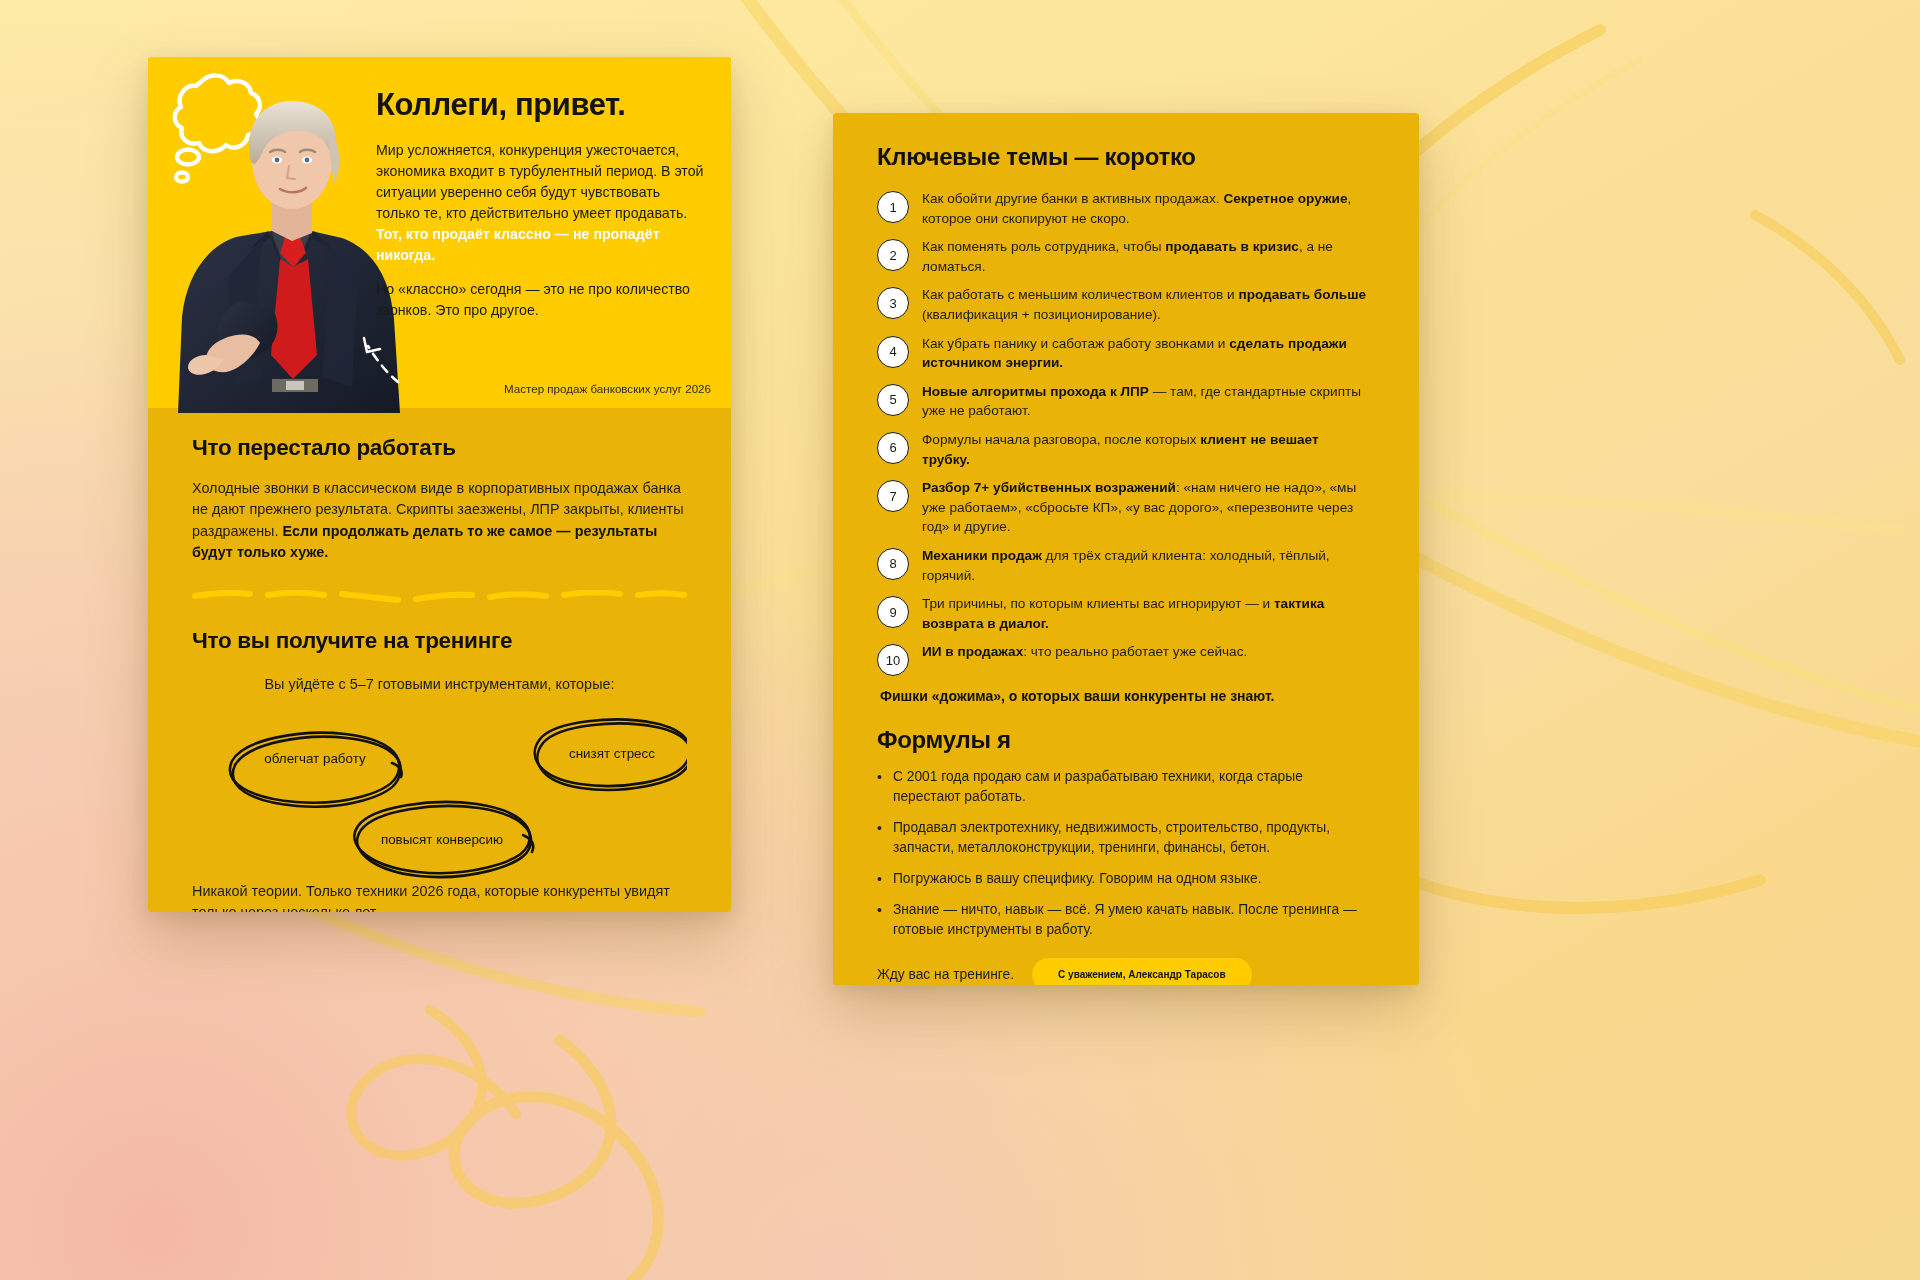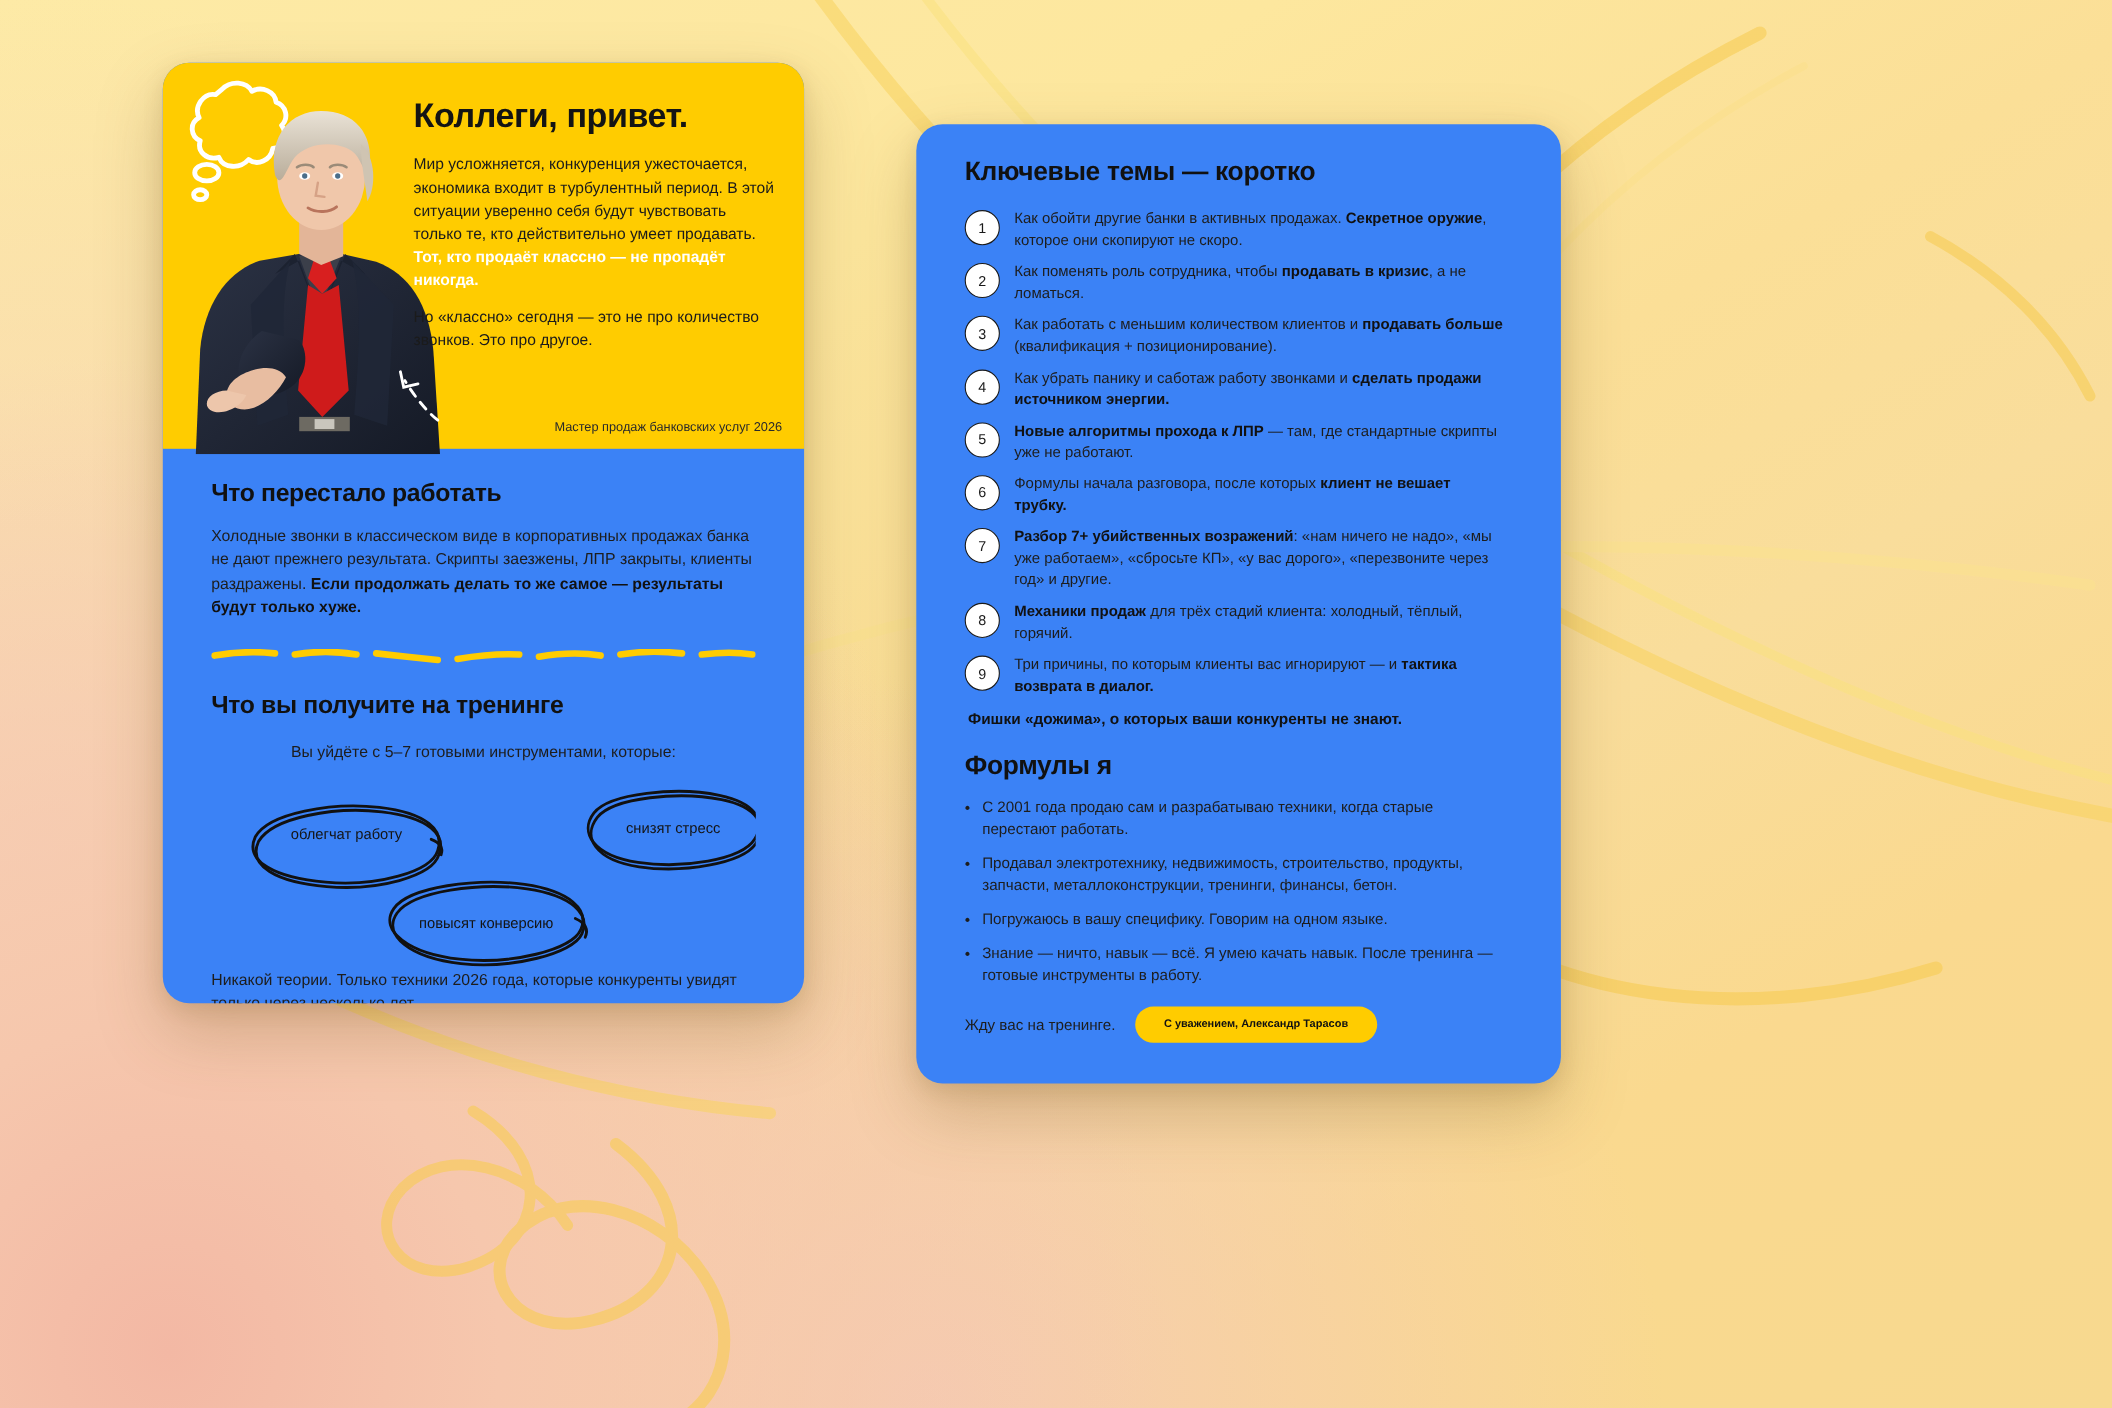--- a/index.html
+++ b/index.html
@@ -12,21 +12,21 @@
   .bg { position:absolute; inset:0; z-index:0; overflow:hidden; }
   .bg-base {
     position:absolute; inset:0;
     background:
       radial-gradient(circle at 8% 96%, #f3b8a4 0%, #f6c7ad 14%, rgba(246,199,173,0) 42%),
       radial-gradient(circle at 44% 100%, #f5cbb2 0%, rgba(245,203,178,0) 40%),
       radial-gradient(circle at 2% 60%, #f7d5ba 0%, rgba(247,213,186,0) 38%),
       linear-gradient(150deg, #fdeaa6 0%, #fde79e 28%, #fbdf97 48%, #f9dd9b 62%, #fad98f 78%, #f7d98f 100%);
   }
   .swoosh { position:absolute; stroke-linecap:round; fill:none; }
-  .card { position:absolute; background:#3b82f6; border-radius:24px;
+  .card { position:absolute; background:#eab308; border-radius:4px;
           box-shadow:0 26px 60px rgba(120,85,30,.28), 0 6px 18px rgba(120,85,30,.14); z-index:3; overflow:hidden; }
 
   
   #left-card { left:148px; top:57px; width:583px; height:855px; }
   .hero { position:relative; background:#fc0; height:351px; }
   .hero-thought { position:absolute; left:18px; top:12px; }
   .hero-person { position:absolute; left:28px; top:30px; width:232px; height:326px; }
   .hero-text { position:absolute; left:228px; top:30px; width:330px; }
   .hero-title { font-size:31px; font-weight:700; color:#141414; letter-spacing:-.4px; margin:0 0 17px; }
   .hero-p { font-size:14.2px; line-height:21px; color:#1b1b1b; margin:0 0 13px; }
@@ -243,20 +243,24 @@
           <div class="topic-txt"><span></span><span class="b">Разбор 7+ убийственных возражений</span><span>: «нам ничего не надо», «мы уже работаем», «сбросьте КП», «у вас дорого», «перезвоните через год» и другие.</span></div>
         </div>
         <div class="topic">
           <div class="num">8</div>
           <div class="topic-txt"><span></span><span class="b">Механики продаж</span><span> для трёх стадий клиента: холодный, тёплый, горячий.</span></div>
         </div>
         <div class="topic">
           <div class="num">9</div>
           <div class="topic-txt"><span>Три причины, по которым клиенты вас игнорируют — и </span><span class="b">тактика возврата в диалог.</span><span></span></div>
         </div>
+        <div class="topic">
+          <div class="num">10</div>
+          <div class="topic-txt"><span></span><span class="b">ИИ в продажах</span><span>: что реально работает уже сейчас.</span></div>
+        </div>
       </div>
 
     <div class="kicker">Фишки «дожима», о которых ваши конкуренты не знают.</div>
 
     <h2 class="rc-h2">Формулы я</h2>
 
     <div id="why-list">
         <div class="why-li">
           <span class="dot">•</span>
           <span class="why-txt">С 2001 года продаю сам и разрабатываю техники, когда старые перестают работать.</span>

